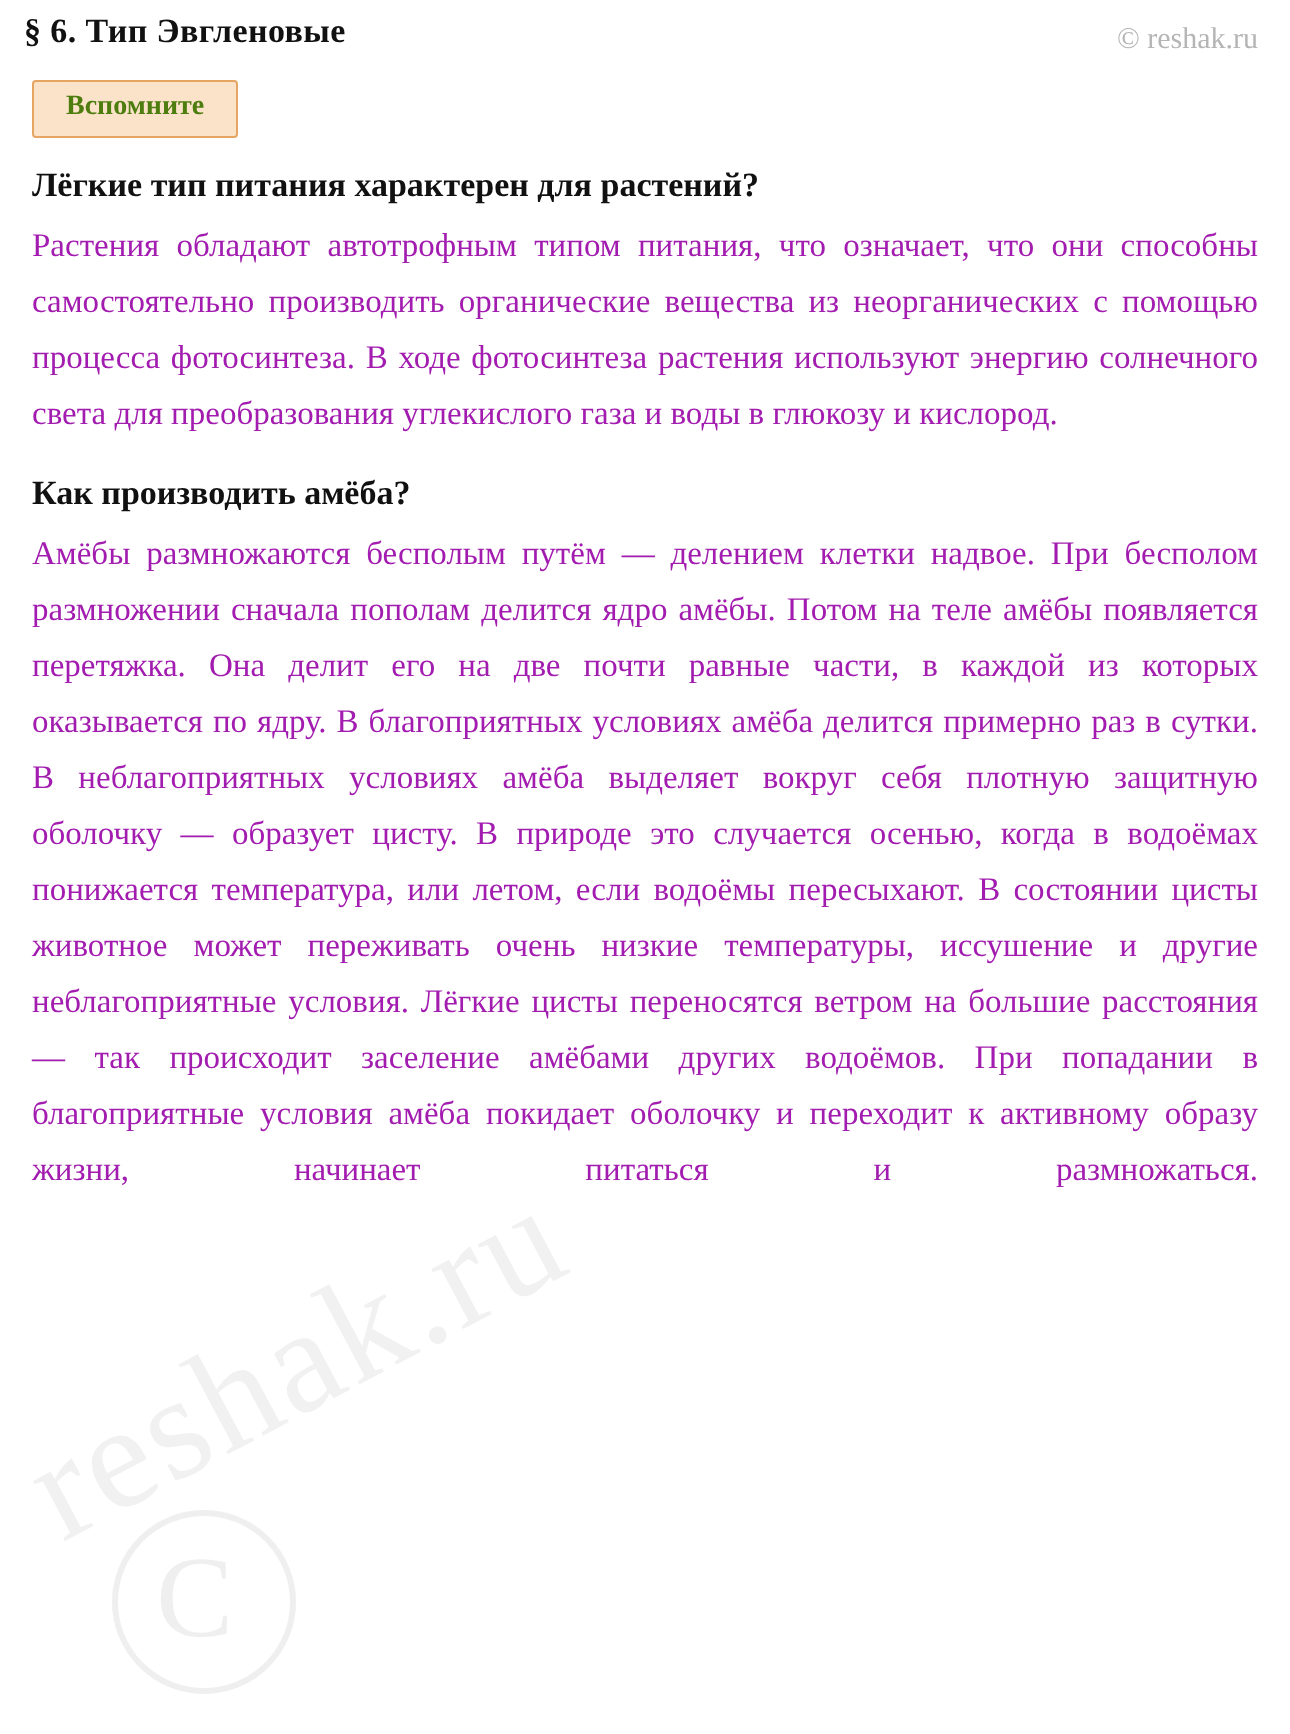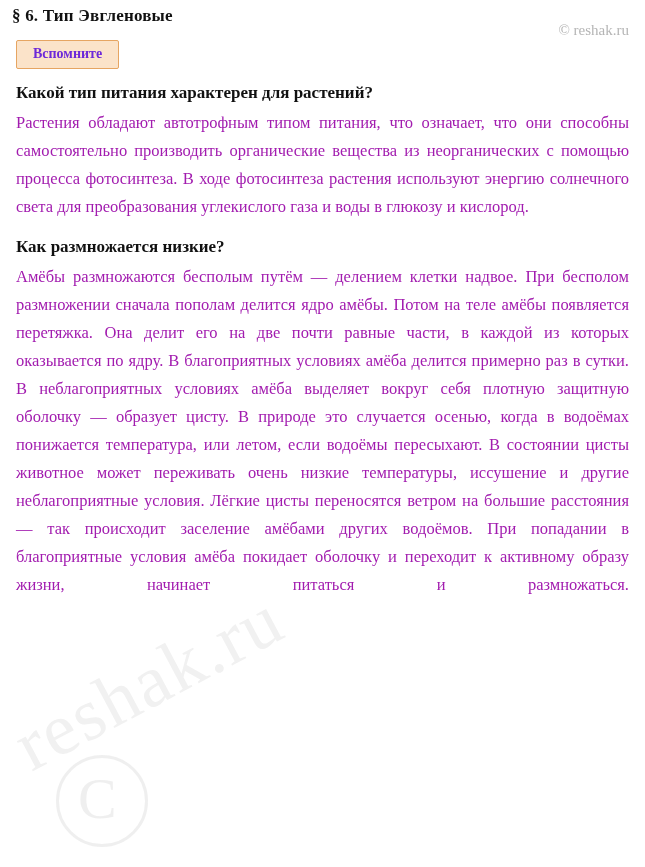--- a/index.html
+++ b/index.html
@@ -34,37 +34,37 @@
     top: 2px;
     font-family: "Liberation Serif", serif;
     font-weight: bold;
     font-size: 17px;
     color: #111111;
     letter-spacing: 0.2px;
   }
   .watermark-corner {
     position: absolute;
     right: 4px;
-    top: 18px;
+    top: 8px;
     font-family: "Liberation Serif", serif;
     font-size: 15px;
     color: #b5b5b5;
   }
   .remember-badge {
     display: inline-block;
     margin-top: 6px;
     margin-left: 4px;
     padding: 5px 16px 6px 16px;
     background: #fbe3c9;
     border: 1px solid #e6a562;
     border-radius: 2px;
     font-family: "Liberation Serif", serif;
     font-weight: bold;
     font-size: 14px;
-    color: #6d28d9;
+    color: #4d7c0f;
   }
   .q-heading {
     margin: 14px 4px 6px 4px;
     font-family: "Liberation Serif", serif;
     font-weight: bold;
     font-size: 17px;
     color: #111111;
   }
   .q-heading.second {
     margin-top: 16px;
@@ -131,25 +131,25 @@
 
 <div class="page">
 
   <div class="header-row">
     <div class="chapter-title">§ 6. Тип Эвгленовые</div>
     <div class="watermark-corner">© reshak.ru</div>
   </div>
 
   <div class="remember-badge">Вспомните</div>
 
-  <div class="q-heading">Какой тип питания характерен для растений?</div>
+  <div class="q-heading">Лёгкие тип питания характерен для растений?</div>
 
   <div class="body-par">Растения обладают автотрофным типом питания, что означает, что они способны самостоятельно производить органические вещества из неорганических с помощью процесса фотосинтеза. В ходе фотосинтеза растения используют энергию солнечного света для преобразования углекислого газа и воды в глюкозу и кислород.</div>
 
-  <div class="q-heading second">Как размножается низкие?</div>
+  <div class="q-heading second">Как производить амёба?</div>
 
   <div class="body-par last-open">Амёбы размножаются бесполым путём — делением клетки надвое. При бесполом размножении сначала пополам делится ядро амёбы. Потом на теле амёбы появляется перетяжка. Она делит его на две почти равные части, в каждой из которых оказывается по ядру. В благоприятных условиях амёба делится примерно раз в сутки. В неблагоприятных условиях амёба выделяет вокруг себя плотную защитную оболочку — образует цисту. В природе это случается осенью, когда в водоёмах понижается температура, или летом, если водоёмы пересыхают. В состоянии цисты животное может переживать очень низкие температуры, иссушение и другие неблагоприятные условия. Лёгкие цисты переносятся ветром на большие расстояния — так происходит заселение амёбами других водоёмов. При попадании в благоприятные условия амёба покидает оболочку и переходит к активному образу жизни, начинает питаться и размножаться.</div>
 
   <div class="watermark-big">
     <div class="wm-text">reshak.ru</div>
     <div class="wm-circle"></div>
     <div class="wm-c">C</div>
   </div>
 
 </div>

